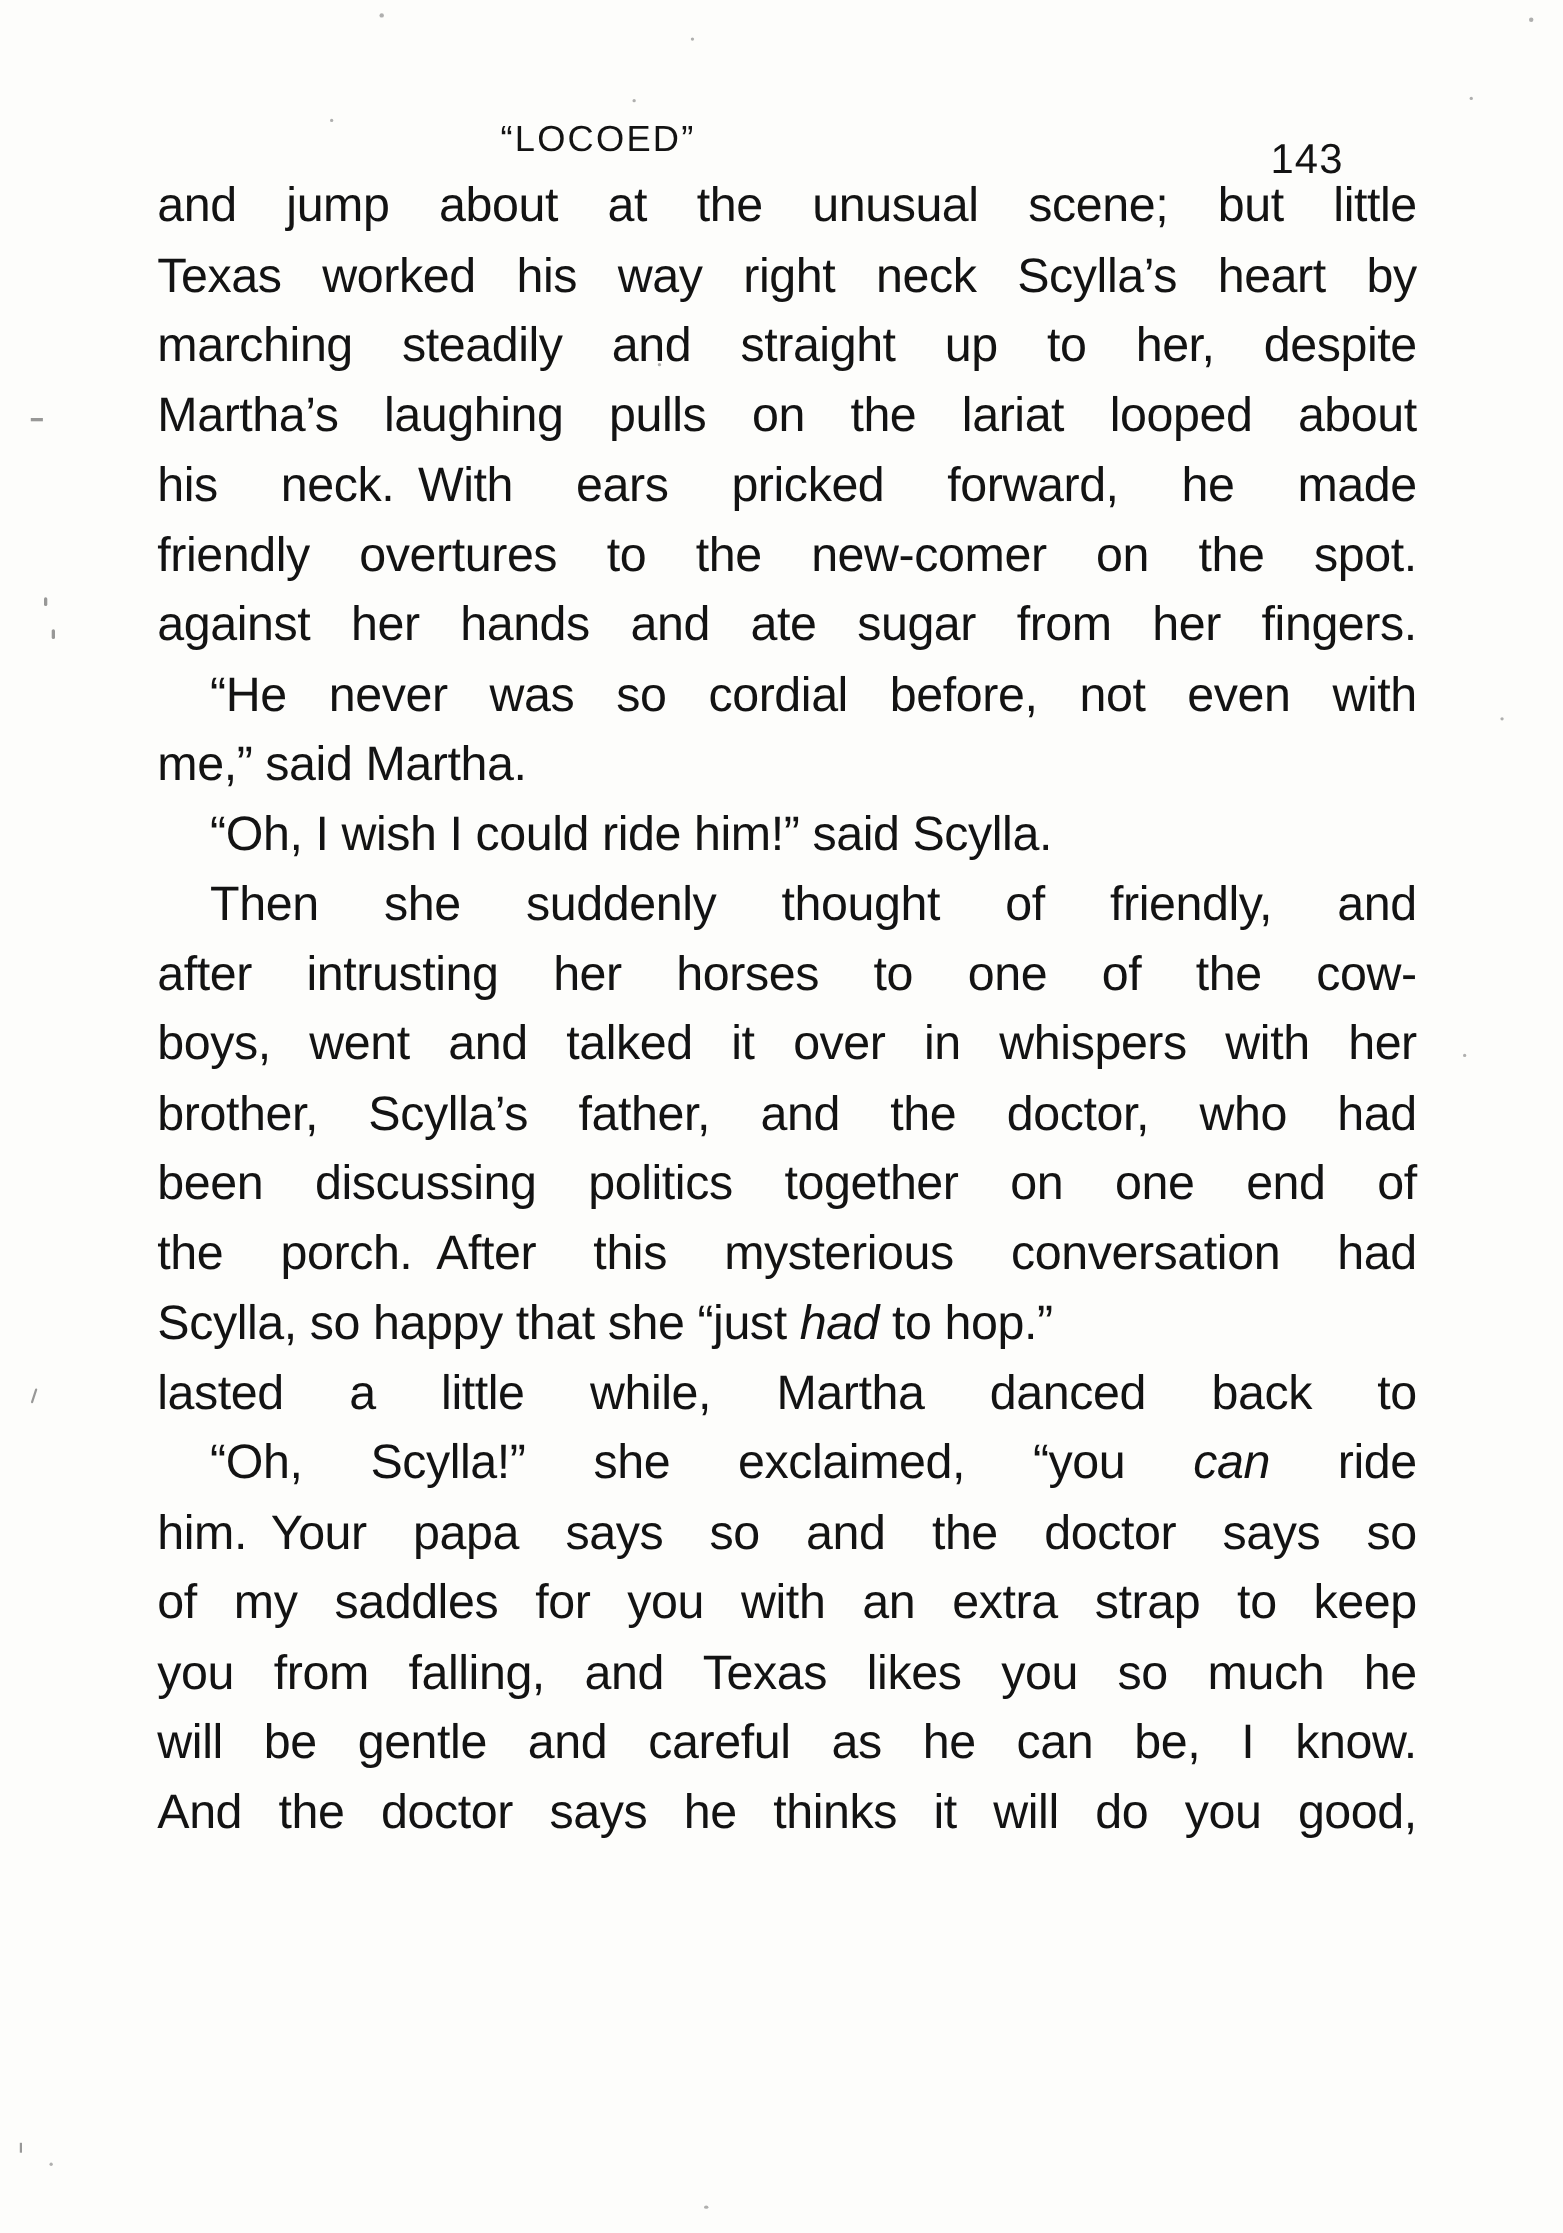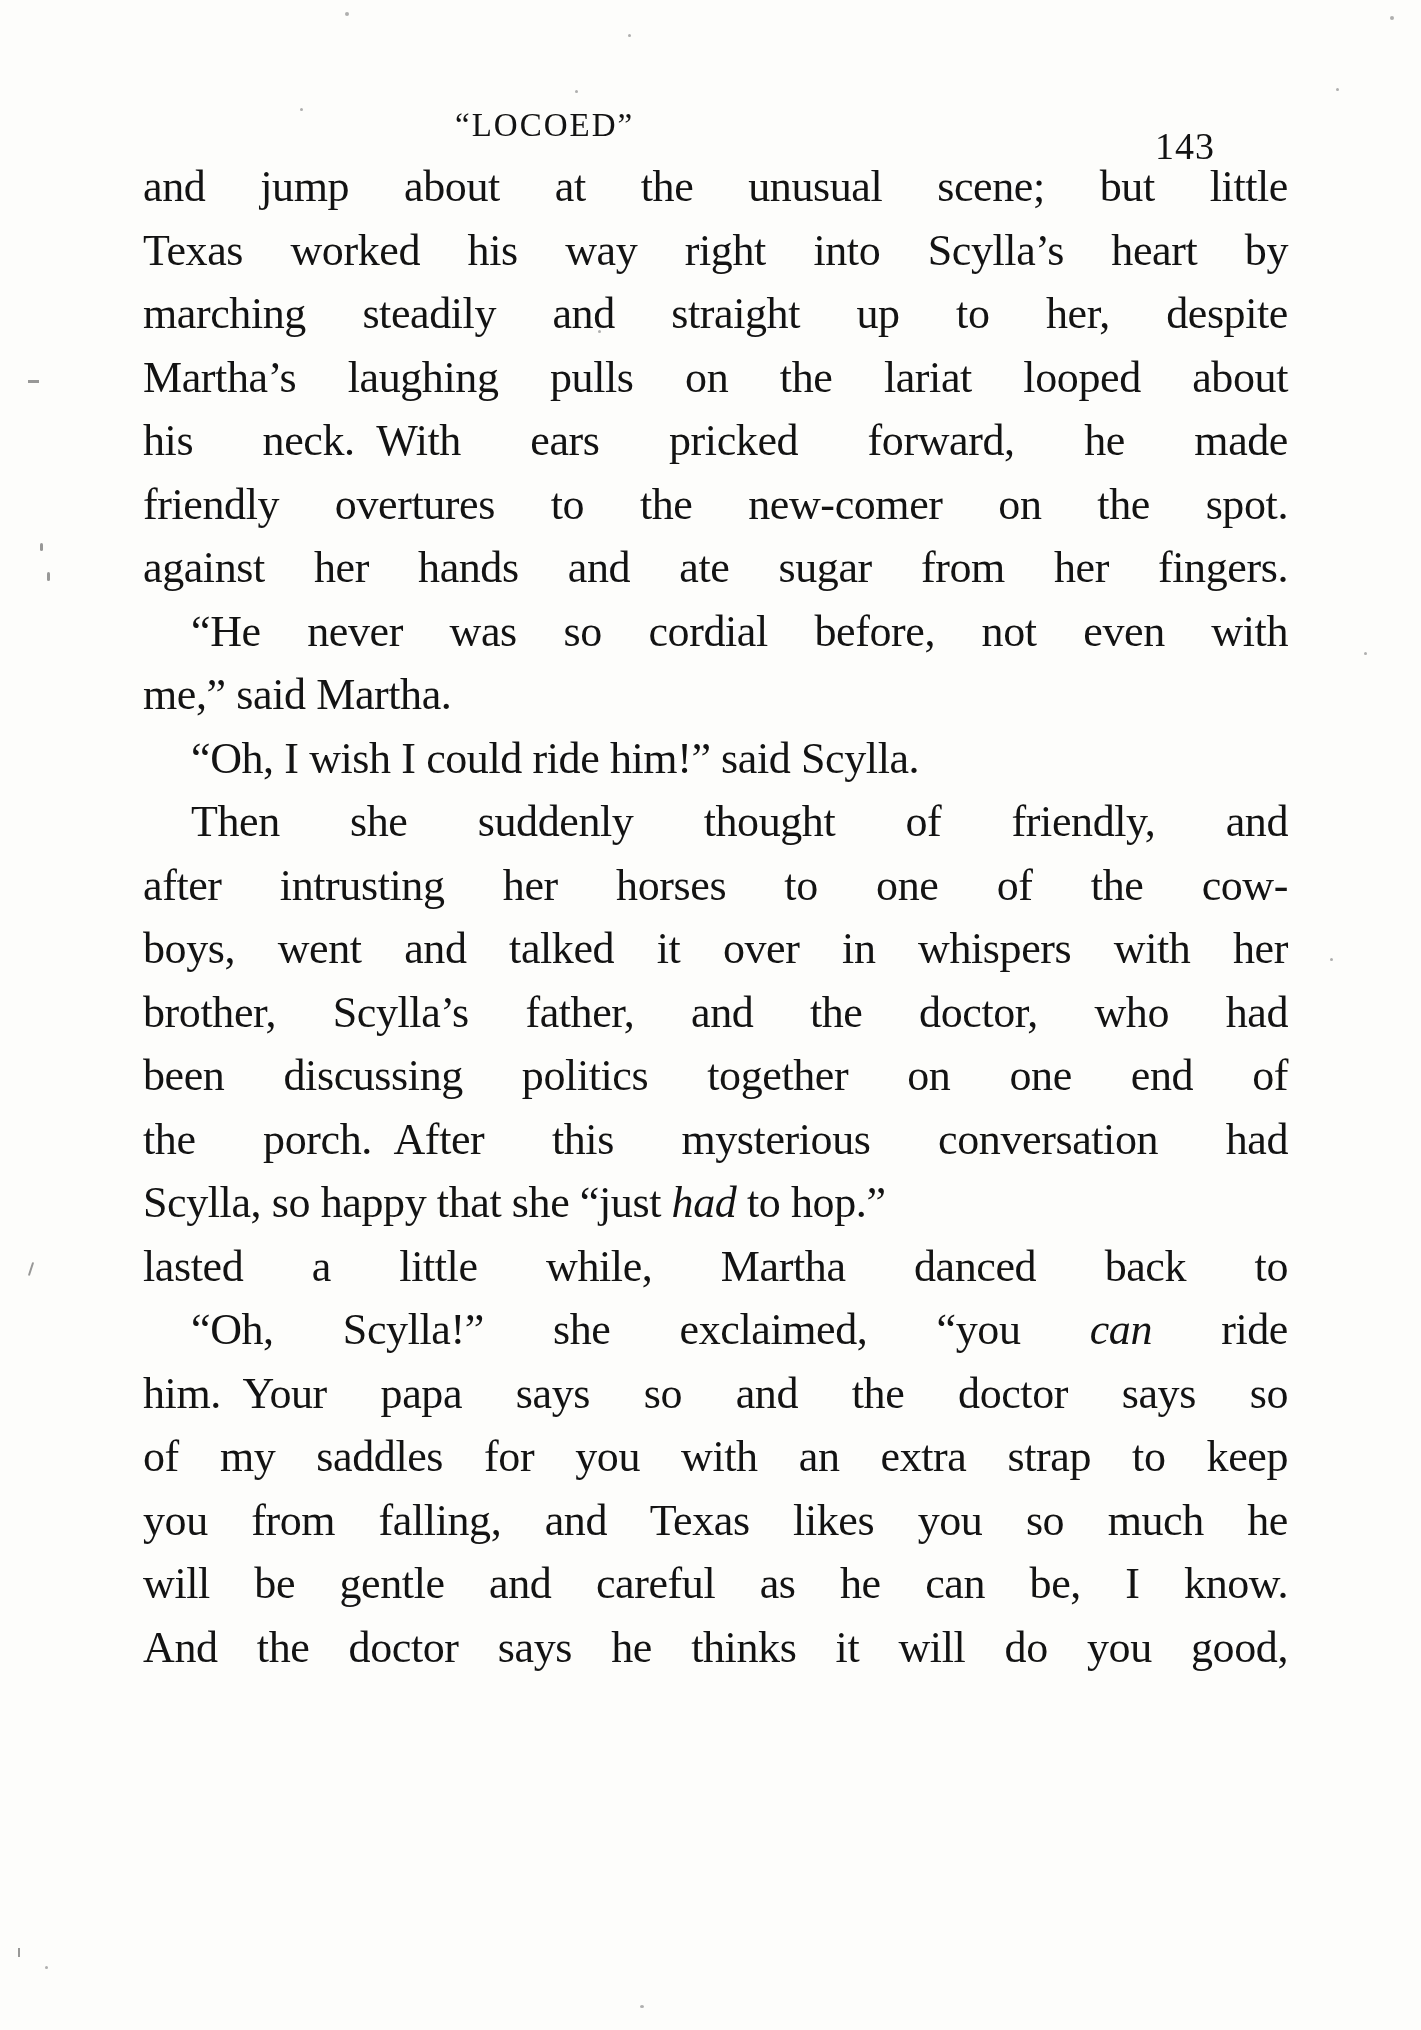--- a/index.html
+++ b/index.html
@@ -3,21 +3,21 @@
 <meta charset="utf-8">
 <style>
   :root { --bg:#fdfdfb; --ink:#131313; }
   * { margin:0; padding:0; box-sizing:border-box; }
   html,body { background:#e9e9e6; }
   .page {
     position:relative;
     width:1421px; height:2030px;
     background:var(--bg);
     overflow:hidden;
-    font-family:Liberation Serif, serif;
+    font-family:Liberation Sans, sans-serif;
     color:var(--ink);
   }
   .running-title {
     position:absolute; top:107px; left:455px;
     font-size:33px; letter-spacing:2px;
     white-space:nowrap;
   }
   .page-number {
     position:absolute; top:124px; left:1155px;
     font-size:38px; letter-spacing:1px;
@@ -47,21 +47,21 @@
 
 <div class="page">
 
   <div class="running-title">“LOCOED”</div>
 
   <div class="page-number">143</div>
 
   <div class="body-text">
       <div>
         <div class="line j"><span>and jump about at the unusual scene; but little</span></div>
-        <div class="line j"><span>Texas worked his way right into Scylla’s heart by</span></div>
+        <div class="line j"><span>Texas worked his way right neck Scylla’s heart by</span></div>
         <div class="line j"><span>marching steadily and straight up to her, despite</span></div>
         <div class="line j"><span>Martha’s laughing pulls on the lariat looped about</span></div>
         <div class="line j"><span>his neck. With ears pricked forward, he made</span></div>
         <div class="line j"><span>friendly overtures to the new-comer on the spot.</span></div>
         <div class="line j"><span>against her hands and ate sugar from her fingers.</span></div>
       </div>
       <div>
         <div class="line j ind"><span>“He never was so cordial before, not even with</span></div>
         <div class="line"><span>me,” said Martha.</span></div>
       </div>

